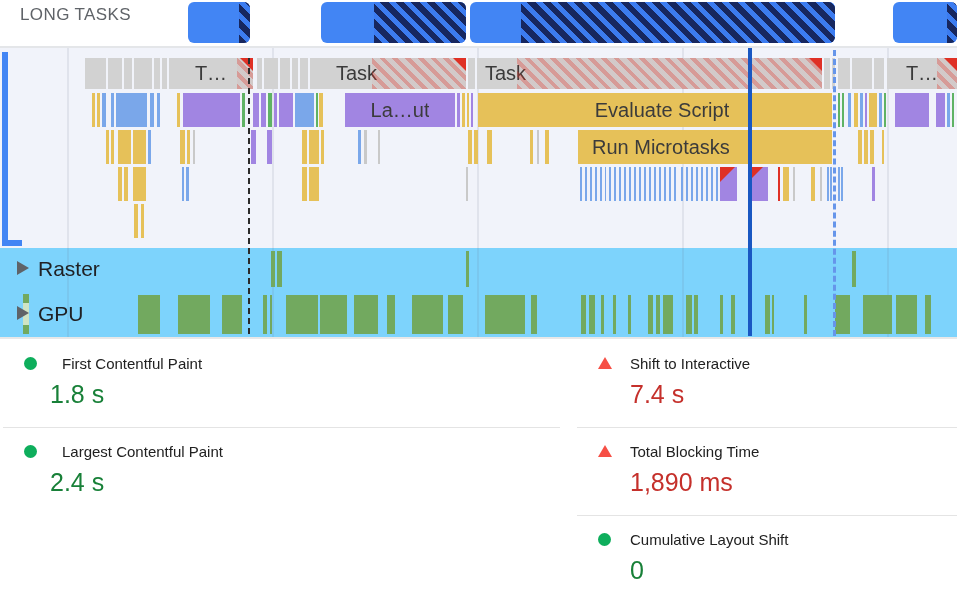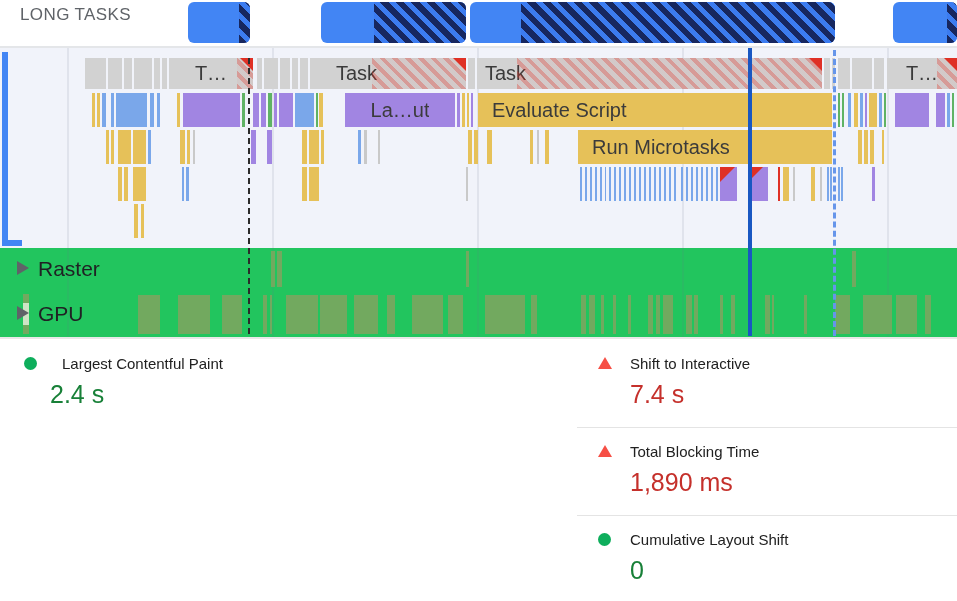--- a/index.html
+++ b/index.html
@@ -23,21 +23,21 @@
   .seg{position:absolute;display:flex;align-items:center;box-sizing:border-box;overflow:hidden;}
   .seg.center{justify-content:center;}
   .seg-label{font-size:20px;color:#3b3b3b;white-space:nowrap;overflow:hidden;}
   .seg.stripes{background:repeating-linear-gradient(90deg,#7aa7ea 0 2px,rgba(255,255,255,0) 2px 5px);}
   .hatch-red{position:absolute;right:0;top:0;bottom:0;
              background:repeating-linear-gradient(45deg,rgba(223,48,37,.34) 0 4px,rgba(223,48,37,.05) 4px 9px);}
   .tri-r{position:absolute;top:0;right:0;width:0;height:0;border-top:13px solid #df3025;border-left:13px solid transparent;}
   .tri-l{position:absolute;top:0;left:0;width:0;height:0;border-top:15px solid #df3025;border-right:15px solid transparent;}
 
   
-  .track{position:absolute;left:0;width:957px;background:#22c55e;overflow:hidden;}
+  .track{position:absolute;left:0;width:957px;background:#7dd3fc;overflow:hidden;}
   .raster{top:248px;height:42px;border-bottom:1px solid #ececec;}
   .gpu{top:290px;height:47px;text-decoration:underline;}
   .disc{position:absolute;width:0;height:0;border-left:12px solid #5f6368;
         border-top:7px solid transparent;border-bottom:7px solid transparent;z-index:3;}
   .track-label{position:absolute;font-size:21px;color:#202124;z-index:3;}
   .tbar{position:absolute;background:#72a95f;z-index:2;}
   .gpu-mini{position:absolute;left:23px;top:4px;width:6px;height:40px;background:#cfe4c5;z-index:1;}
   .gpu-mini .cap{position:absolute;left:0;width:6px;height:9px;background:#72a95f;}
   .gpu-mini .cap.b{bottom:0;}
 
@@ -150,21 +150,21 @@
       <div class="seg" style="left: 295px; top: 45px; width: 19px; height: 34px; background: rgb(122, 167, 234);"></div>
       <div class="seg" style="left: 316px; top: 45px; width: 2px; height: 34px; background: rgb(95, 179, 100);"></div>
       <div class="seg" style="left: 319px; top: 45px; width: 4px; height: 34px; background: rgb(230, 193, 89);"></div>
       <div class="seg center" style="left: 345px; top: 45px; width: 110px; height: 34px; background: rgb(161, 133, 226);">
         <span class="seg-label">La…ut</span>
       </div>
       <div class="seg" style="left: 457px; top: 45px; width: 3px; height: 34px; background: rgb(161, 133, 226);"></div>
       <div class="seg" style="left: 462px; top: 45px; width: 3px; height: 34px; background: rgb(230, 193, 89);"></div>
       <div class="seg" style="left: 467px; top: 45px; width: 2px; height: 34px; background: rgb(230, 193, 89);"></div>
       <div class="seg" style="left: 471px; top: 45px; width: 2px; height: 34px; background: rgb(161, 133, 226);"></div>
-      <div class="seg" style="left: 478px; top: 45px; width: 354px; height: 34px; background: rgb(230, 193, 89);">
+      <div class="seg" style="left: 478px; top: 45px; width: 354px; height: 34px; background: rgb(230, 193, 89); justify-content: center;">
         <span class="seg-label" style="padding-left: 14px;">Evaluate Script</span>
       </div>
       <div class="seg" style="left: 838px; top: 45px; width: 2px; height: 34px; background: rgb(95, 179, 100);"></div>
       <div class="seg" style="left: 842px; top: 45px; width: 2px; height: 34px; background: rgb(95, 179, 100);"></div>
       <div class="seg" style="left: 848px; top: 45px; width: 3px; height: 34px; background: rgb(122, 167, 234);"></div>
       <div class="seg" style="left: 854px; top: 45px; width: 4px; height: 34px; background: rgb(230, 193, 89);"></div>
       <div class="seg" style="left: 860px; top: 45px; width: 3px; height: 34px; background: rgb(122, 167, 234);"></div>
       <div class="seg" style="left: 865px; top: 45px; width: 2px; height: 34px; background: rgb(161, 133, 226);"></div>
       <div class="seg" style="left: 869px; top: 45px; width: 8px; height: 34px; background: rgb(230, 193, 89);"></div>
       <div class="seg" style="left: 879px; top: 45px; width: 3px; height: 34px; background: rgb(122, 167, 234);"></div>
@@ -292,20 +292,25 @@
       <div class="tbar" style="left: 896px; width: 21px; top: 5px; height: 39px;"></div>
       <div class="tbar" style="left: 925px; width: 6px; top: 5px; height: 39px;"></div>
     </div>
 
   <div class="marker mk-dash-black"></div>
   <div class="marker mk-solid-blue"></div>
   <div class="marker mk-dash-blue"></div>
 
   <div class="metrics">
     <div class="mcol col-left">
+        <div class="metric-block">
+          <div class="m-icon circle" style="background: rgb(14, 174, 92);"></div>
+          <div class="m-label">First Contentful Paint</div>
+          <div class="m-value" style="color: rgb(24, 128, 56);">1.8 s</div>
+        </div>
         <div class="metric-block last">
           <div class="m-icon circle" style="background: rgb(14, 174, 92);"></div>
           <div class="m-label">Largest Contentful Paint</div>
           <div class="m-value" style="color: rgb(24, 128, 56);">2.4 s</div>
         </div>
       </div>
     <div class="mcol col-right">
         <div class="metric-block">
           <div class="m-icon triangle" style="border-bottom: 12px solid rgb(246, 79, 69);"></div>
           <div class="m-label">Shift to Interactive</div>

